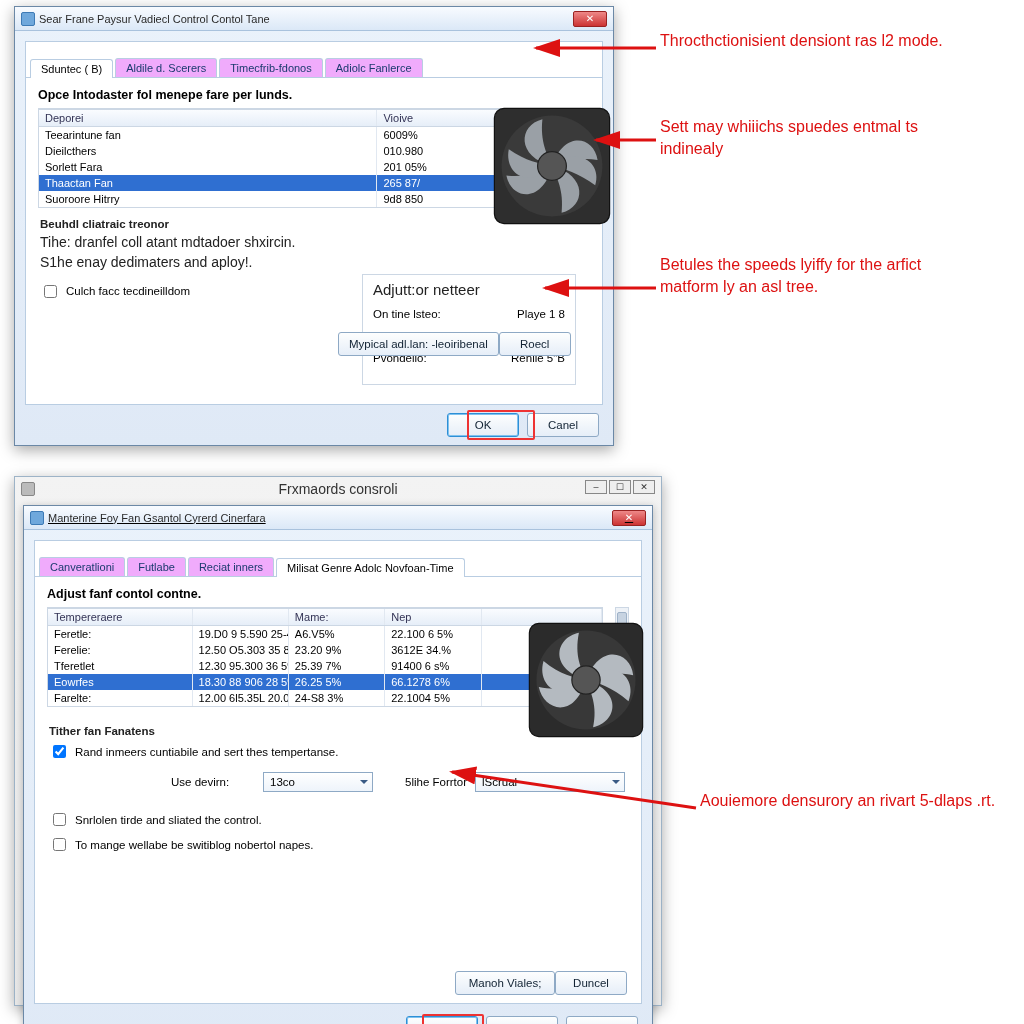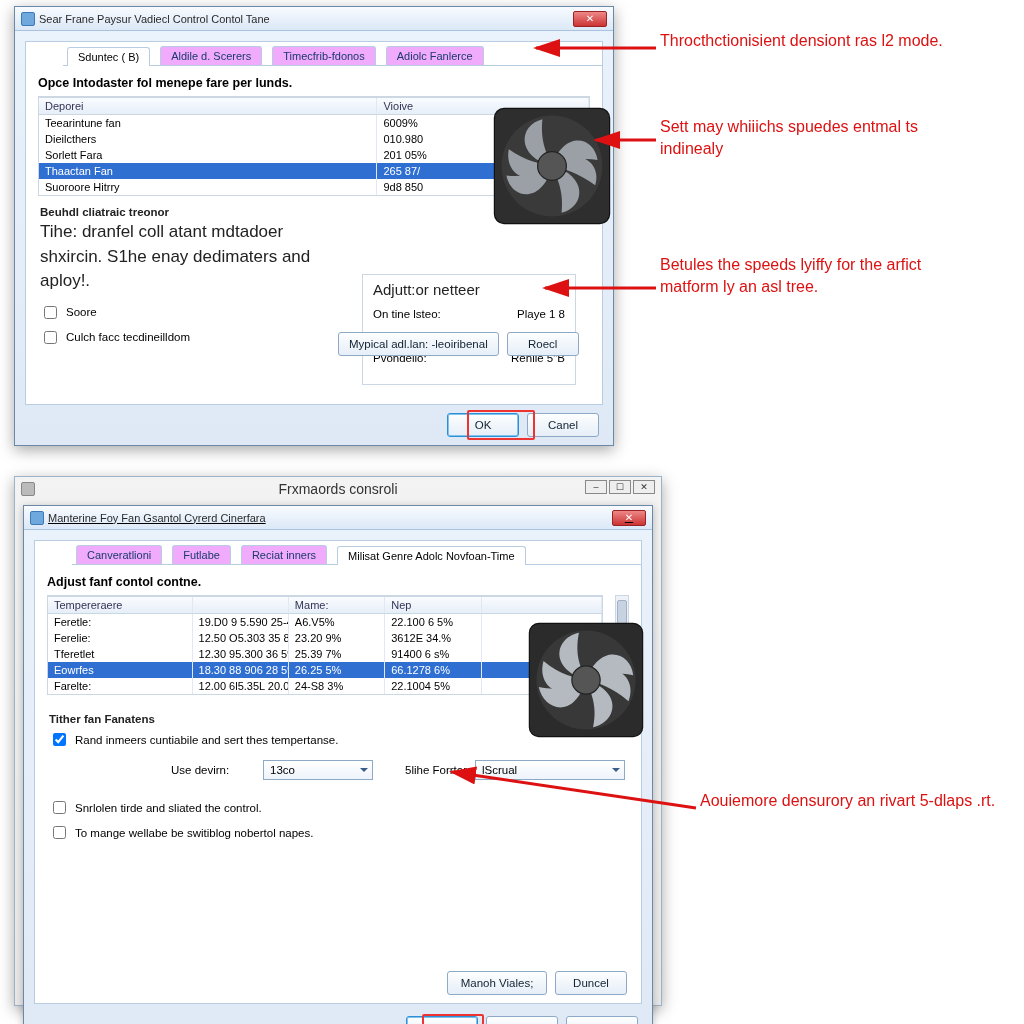--- a/index.html
+++ b/index.html
@@ -11,54 +11,54 @@
   #dlg2outer { left: 14px; top: 476px; width: 648px; height: 530px; border-color:#9db3c7; background:linear-gradient(#f3f3f3,#e8e8e8); }
   #dlg2 { position:absolute; left:8px; top:28px; width:630px; height:546px; border:1px solid #6b88a6; background:linear-gradient(#eaf2fb,#dfe9f6); box-shadow:0 2px 8px rgba(0,0,0,.25);text-decoration:underline;}
   .titlebar { height: 24px; background: linear-gradient(#f8fbff,#dbe8f7); border-bottom:1px solid #a9c2dd; display:flex; align-items:center; padding:0 6px; font-size:11px; color:#2a2a2a; }
   .titlebar .spacer{flex:1;}
   .close-btn { width:34px; height:16px; background:linear-gradient(#e88,#c33); border:1px solid #922; border-radius:2px; display:flex; align-items:center; justify-content:center; color:#fff; font-size:10px; line-height:1; }
   .app-icon { width:14px; height:14px; background:#6fa8dc; border:1px solid #3d7ab5; border-radius:2px; margin-right:4px; }
 
   .client { position:absolute; left:10px; right:10px; top:34px; bottom:40px; background:#fff; border:1px solid #b9cde2; }
   #dlg2 .client { top:34px; bottom:46px; }
 
-  .tabs { display:flex; gap:8px; border-bottom:1px solid #b9cde2; padding:4px 4px 0 4px;margin-left:37px; }
+  .tabs { display:flex; gap:0; border-bottom:1px solid #b9cde2; padding:16px 4px 0 4px; }
   .tab { border:1px solid #b9cde2; border-bottom:none; padding:3px 10px; background:#f0abfc; font-size:11px; border-top-left-radius:3px; border-top-right-radius:3px; margin-right:2px; color:#1a3a6e;}
   .tab.active { background:#fff; position:relative; top:1px; color:#000;}
 
   .section-title { font-weight:bold; font-size:12.5px; padding:10px 12px 6px; }
   .row-table { margin:0 12px; border:1px solid #ccd7e4; border-top:none; }
   .row-table .hdr, .row-table .r { display:grid; }
   #t1 .hdr, #t1 .r { grid-template-columns: 1.6fr 1fr; }
   #t2 .hdr, #t2 .r { grid-template-columns: 1.2fr 0.8fr 0.8fr 0.8fr 1fr; }
   .row-table .hdr { background:linear-gradient(#fafcff,#e6eef8); border:1px solid #ccd7e4; border-left:none; border-right:none; font-size:11px; color:#335; }
   .row-table .hdr span, .row-table .r span { padding:2px 6px; border-right:1px solid #e1e8f1; white-space:nowrap; overflow:hidden; }
   .row-table .r { font-size:11px; }
   .row-table .r.sel { background:#2f6fd1; color:#fff; }
   .row-table .r.sel span{ background:#2f6fd1; }
   #t2wrap { position:relative; }
   #t2scroll { position:absolute; right:-14px; top:0; bottom:0; width:14px; background:#eef2f7; border:1px solid #ccd7e4; }
   #t2scroll .thumb{ position:absolute; left:1px; right:1px; top:4px; height:24px; background:#c7d3e1; border:1px solid #9fb2c8; border-radius:2px; }
 
   .sub-heading { font-size:11.5px; font-weight:600; padding:10px 14px 2px; color:#222; }
-  .desc { font-size:17px; padding:0 14px 6px; color:#222; max-width:310px; line-height:1.45; }
+  .desc { font-size:14px; padding:0 14px 6px; color:#222; max-width:310px; line-height:1.45; }
   .chk { display:flex; align-items:center; gap:6px; padding:3px 14px; font-size:11.5px; }
   .chk input { width:13px; height:13px; }
 
   .adjust-box { position:absolute; left:336px; top:232px; width:214px; border:1px solid #ccd7e4; padding:6px 10px 10px; font-size:11.5px; background:#fff;}
   .adjust-box .atitle{ font-size:15px; margin-bottom:6px; color:#222;}
   .adjust-box .kv{ display:flex; gap:22px; margin:10px 0;justify-content:space-between;}
   .adjust-box .kv .k{ width:78px; }
   .adjust-box .kv .v{}
 
   .fan-img { position:absolute; width:108px; height:108px; }
   #fan1 { right:-10px; top:64px; width:120px; height:120px;}
   #fan2 { right:-4px; top:80px; width:118px; height:118px;}
 
-  .btn-row { position:absolute; right:14px; display:flex; gap:8px; }
+  .btn-row { position:absolute; right:14px; display:flex; gap:0; }
   #mid-btn-row{ bottom:48px; right:auto; left:312px; }
   .btn { min-width:72px; height:24px; border:1px solid #8ea9c5; background:linear-gradient(#fdfefe,#e6eef8); border-radius:3px; font-size:11.5px; padding:0 10px; display:flex; align-items:center; justify-content:center; color:#123; }
   .btn.wide{min-width:148px;}
   .btn.primary{ border-color:#2d8fd6; box-shadow:0 0 0 1px #7fc2ef inset; }
   .hl-red{ position:absolute; border:2px solid #e33; border-radius:2px; pointer-events:none; }
 
   .footer { position:absolute; bottom:8px; right:14px; display:flex; gap:8px; }
   #dlg2 .footer{ bottom:10px; }
 
   
@@ -120,24 +120,20 @@
           <span>265 87/</span>
         </div>
       <div class="r">
           <span>Suoroore Hitrry</span>
           <span>9d8 850</span>
         </div>
     </div>
 
     <div class="sub-heading">Beuhdl cliatraic treonor</div>
     <div class="desc">Tihe: dranfel coll atant mdtadoer shxircin. S1he enay dedimaters and aploy!.</div>
-    <label class="chk">
-        <input type="checkbox" style="">
-        <span>Soore</span>
-      </label>
     <label class="chk">
         <input type="checkbox" style="">
         <span>Culch facc tecdineilldom</span>
       </label>
 
     <div class="adjust-box">
       <div class="atitle">Adjutt:or netteer</div>
       <div class="kv">
           <span class="k">On tine lsteo:</span>
           <span class="v">Playe 1 8</span>

